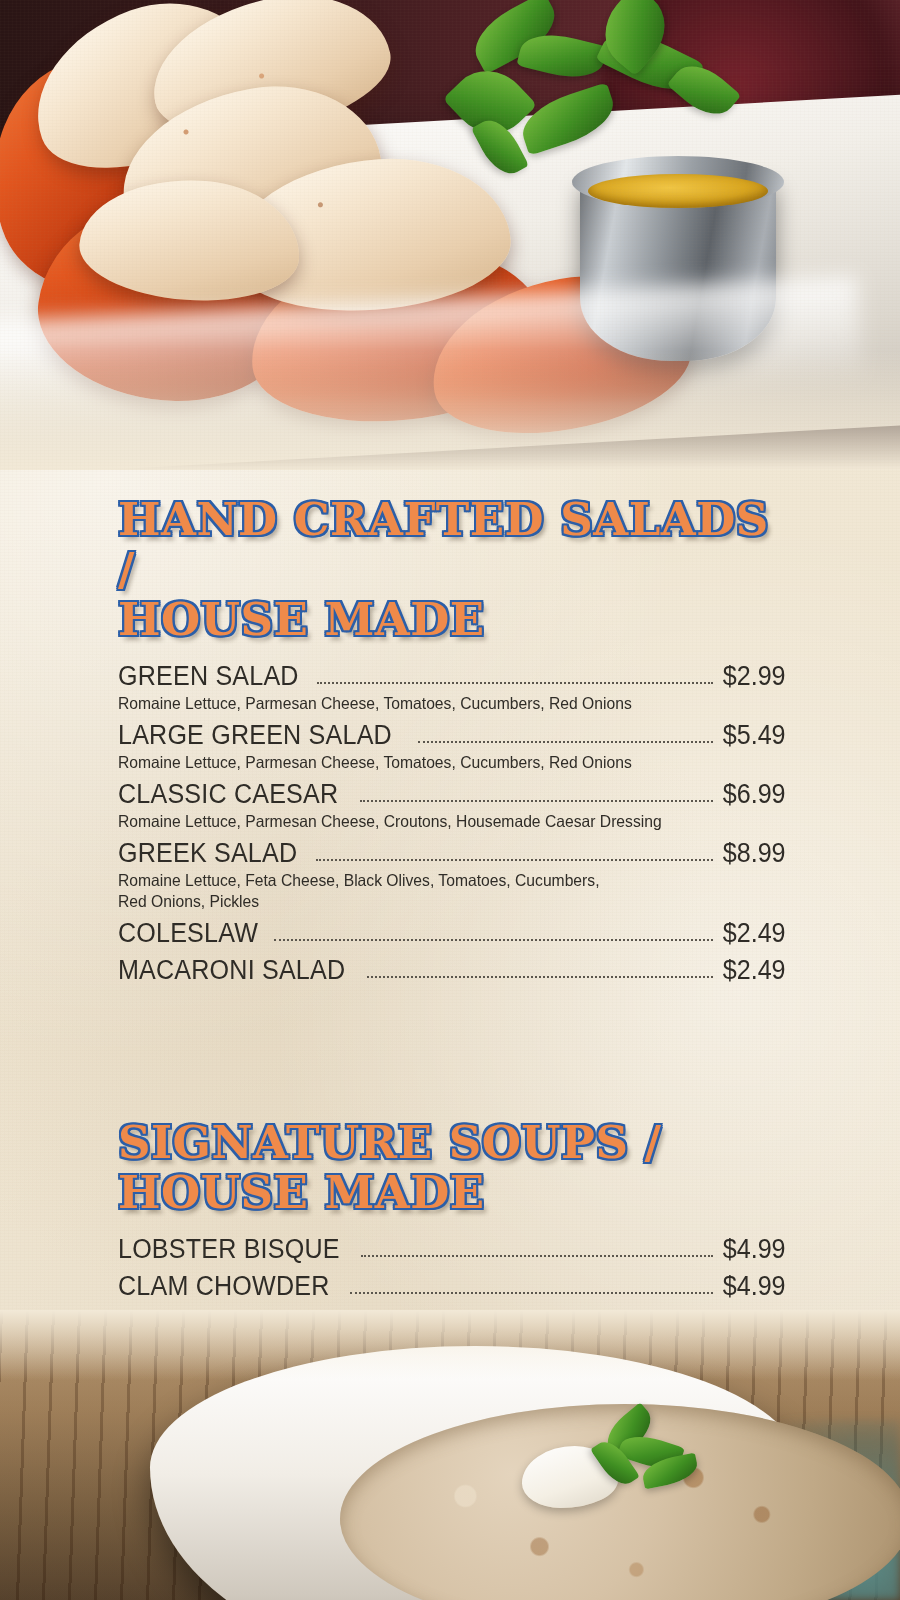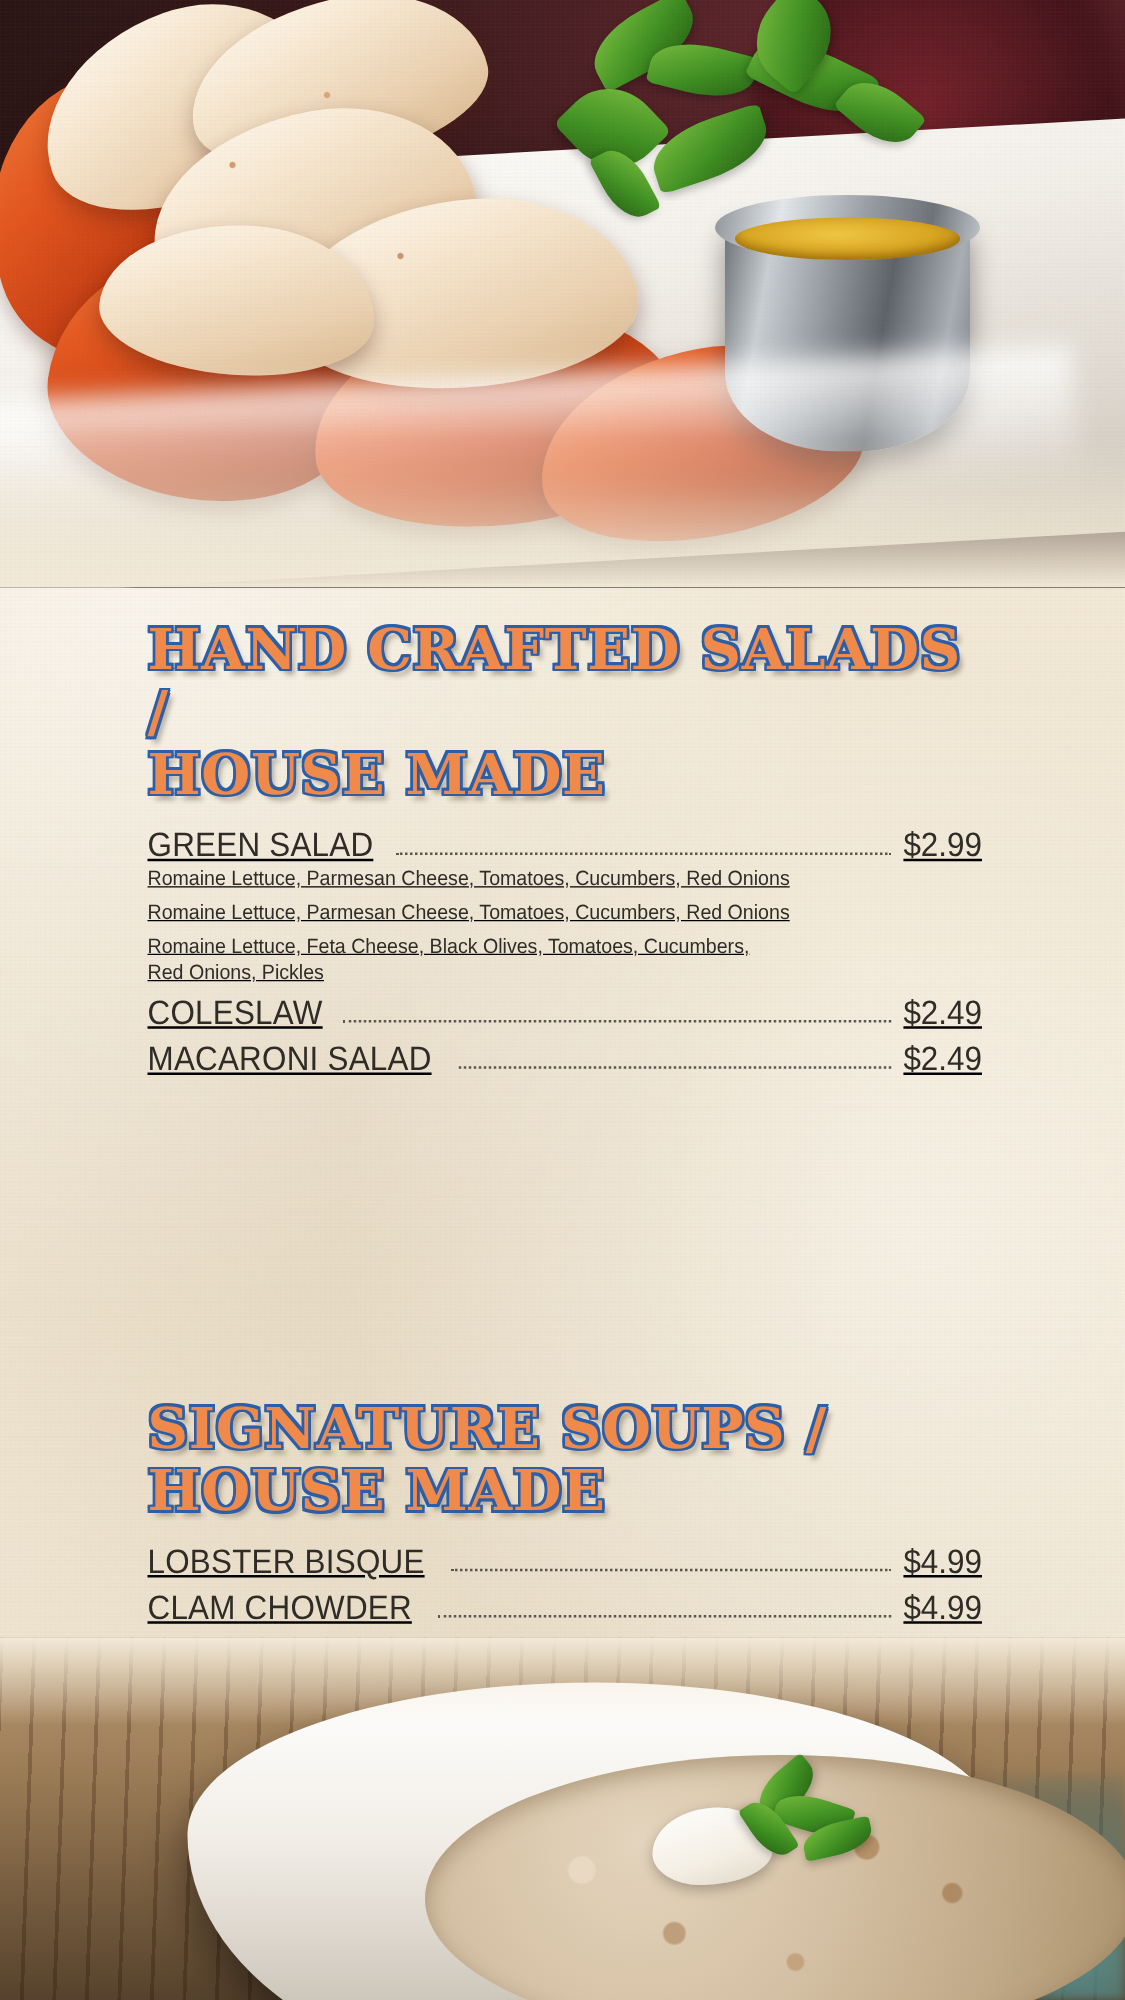--- a/index.html
+++ b/index.html
@@ -242,21 +242,21 @@
       -2px -2px 0 #2c5fa8,
       2px -2px 0 #2c5fa8,
       -2px 2px 0 #2c5fa8,
       2px 2px 0 #2c5fa8,
       4px 5px 4px rgba(60,45,30,0.35);
     white-space: pre-line;
   }
 
   .items { margin: 0; padding: 0; }
 
-  .item { margin-bottom: 6px; text-decoration: underline; }
+  .item { margin-bottom: 6px; }
 
   .item-line {
     display: flex;
     align-items: flex-end;
     width: 100%;
   }
   .item-name {
     font-family: "Liberation Sans Narrow", "Liberation Sans", sans-serif;
     font-size: 27px;
     line-height: 31px;
@@ -371,26 +371,44 @@
         <div class="item">
           <div class="item-line">
             <span class="item-name">GREEN SALAD</span>
             <span class="dots"></span>
             <span class="item-price">$2.99</span>
           </div>
           <div class="item-desc">Romaine Lettuce, Parmesan Cheese, Tomatoes, Cucumbers, Red Onions</div>
         </div>
 
         <div class="item">
+          <div class="item-line">
+            <span class="item-name">LARGE GREEN SALAD</span>
+            <span class="dots"></span>
+            <span class="item-price">$5.49</span>
+          </div>
           <div class="item-desc">Romaine Lettuce, Parmesan Cheese, Tomatoes, Cucumbers, Red Onions</div>
         </div>
 
-
-
-        <div class="item">
+        <div class="item">
+          <div class="item-line">
+            <span class="item-name">CLASSIC CAESAR</span>
+            <span class="dots"></span>
+            <span class="item-price">$6.99</span>
+          </div>
+          <div class="item-desc">Romaine Lettuce, Parmesan Cheese, Croutons, Housemade Caesar Dressing</div>
+        </div>
+
+
+        <div class="item">
+          <div class="item-line">
+            <span class="item-name">GREEK SALAD</span>
+            <span class="dots"></span>
+            <span class="item-price">$8.99</span>
+          </div>
           <div class="item-desc" style="white-space: pre-line;">Romaine Lettuce, Feta Cheese, Black Olives, Tomatoes, Cucumbers,
 Red Onions, Pickles</div>
         </div>
 
         <div class="item">
           <div class="item-line">
             <span class="item-name">COLESLAW</span>
             <span class="dots"></span>
             <span class="item-price">$2.49</span>
           </div>

